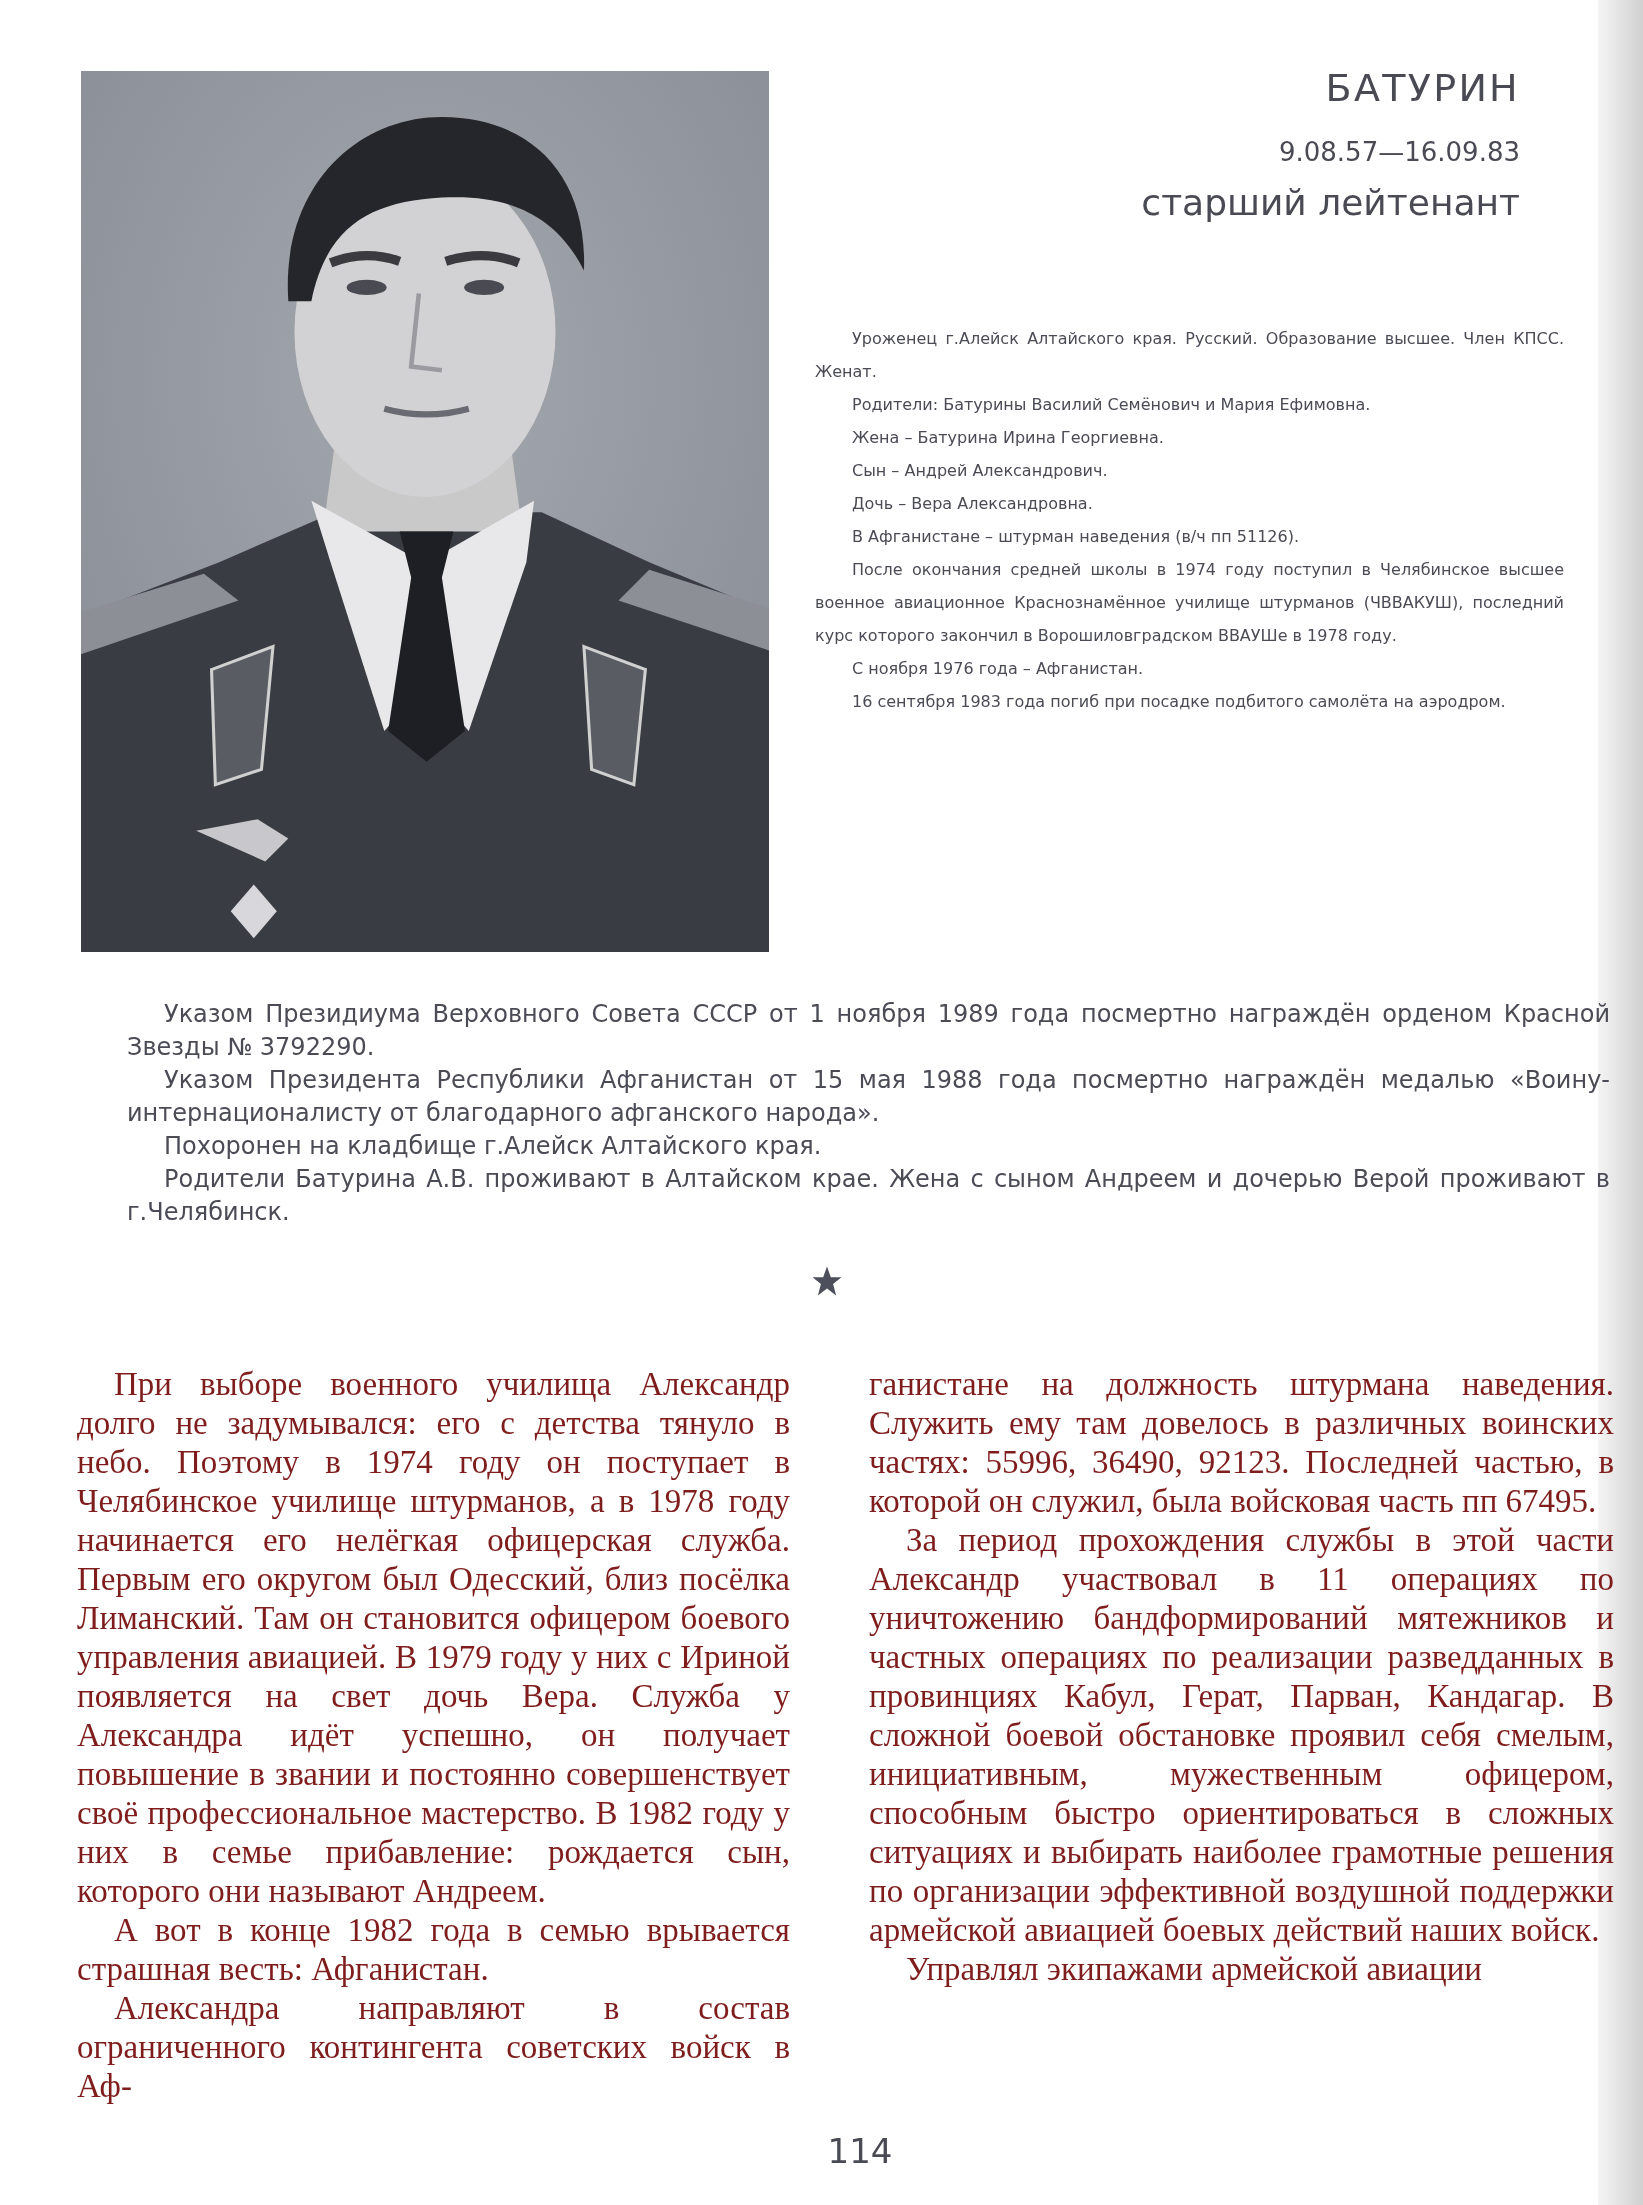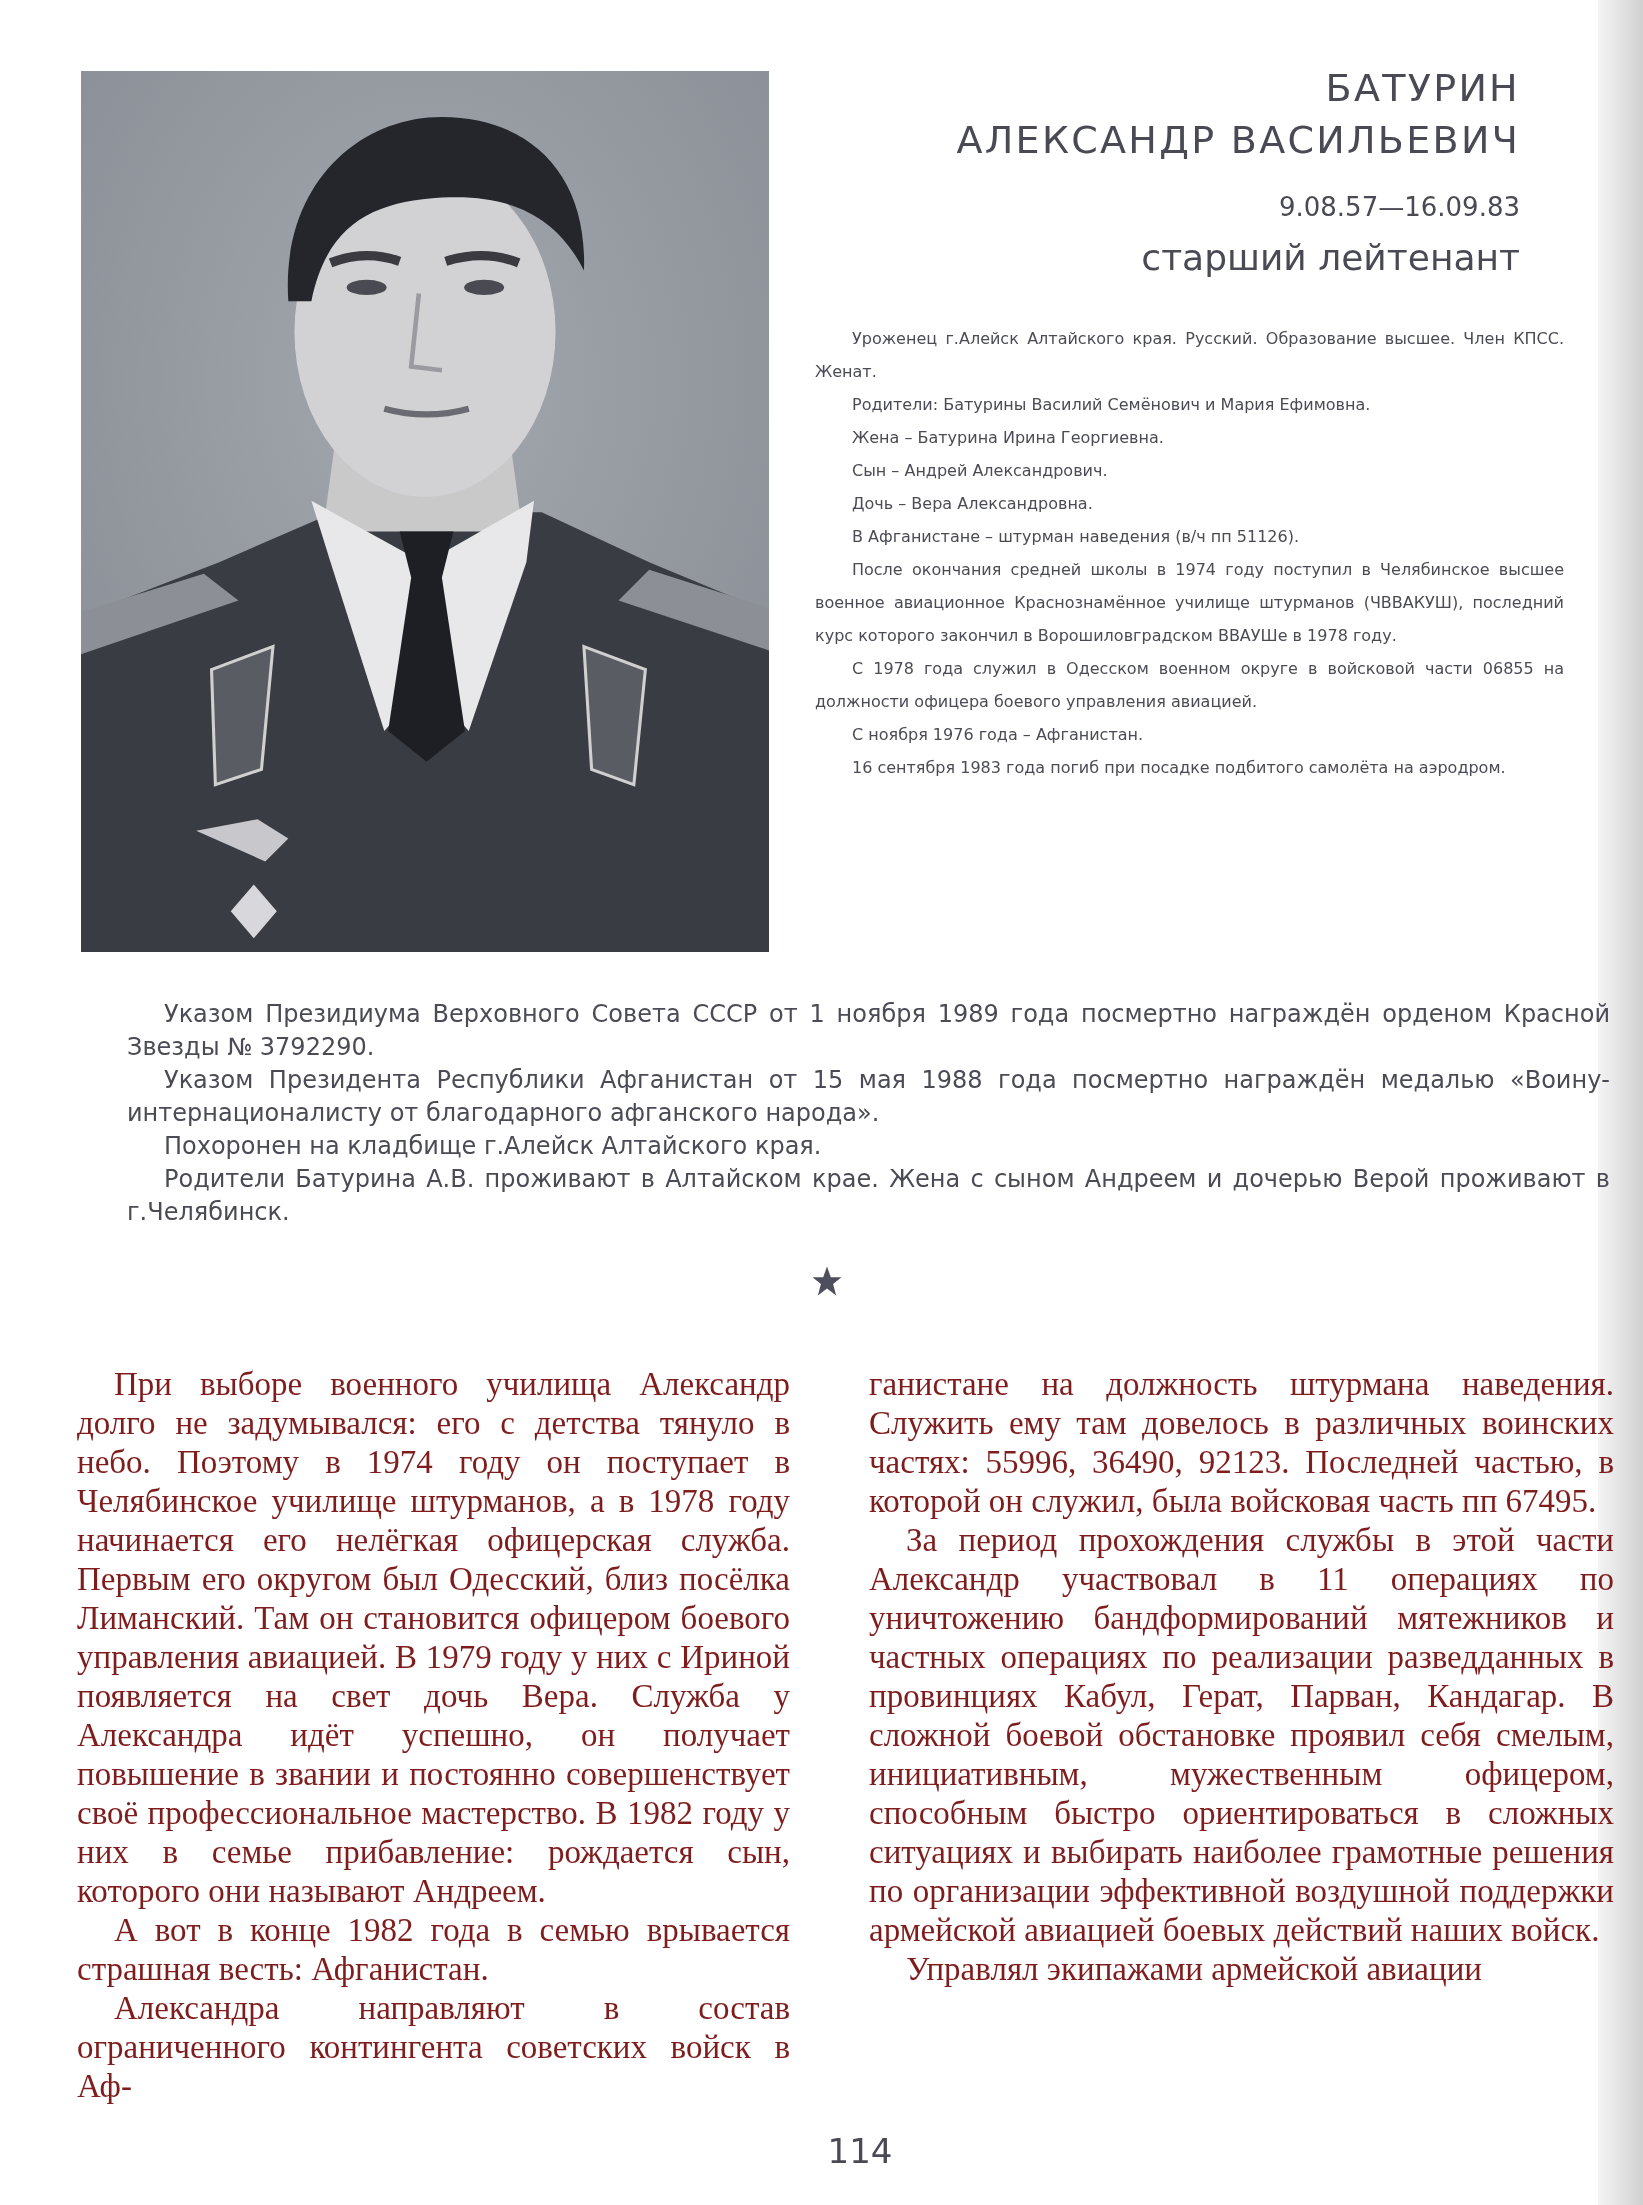--- a/index.html
+++ b/index.html
@@ -102,34 +102,32 @@
     <path d="M475 248 Q525 232 570 250" stroke="#3a3a40" stroke-width="12" fill="none"></path>
     <ellipse cx="372" cy="282" rx="26" ry="10" fill="#4a4a52"></ellipse>
     <ellipse cx="525" cy="282" rx="26" ry="10" fill="#4a4a52"></ellipse>
     <path d="M440 290 L430 385 L470 390" stroke="#9a9aa0" stroke-width="6" fill="none"></path>
     <path d="M395 440 Q450 455 505 440" stroke="#6a6a72" stroke-width="8" fill="none"></path>
   </svg>
 </div>
 
 <div class="header">
   <div class="surname">БАТУРИН</div>
-  <div class="fullname">АЛЕКСАНДР ВАСИЛЬЕВИЧ</div>
   <div class="dates">9.08.57—16.09.83</div>
   <div class="rank">старший лейтенант</div>
 </div>
 
 <div class="bio">
   <p>Уроженец г.Алейск Алтайского края. Русский. Образование высшее. Член КПСС. Женат.</p>
   <p>Родители: Батурины Василий Семёнович и Мария Ефимовна.</p>
   <p>Жена – Батурина Ирина Георгиевна.</p>
   <p>Сын – Андрей Александрович.</p>
   <p>Дочь – Вера Александровна.</p>
   <p>В Афганистане – штурман наведения (в/ч пп 51126).</p>
   <p>После окончания средней школы в 1974 году поступил в Челябинское высшее военное авиационное Краснознамённое училище штурманов (ЧВВАКУШ), последний курс которого закончил в Ворошиловградском ВВАУШе в 1978 году.</p>
-  <p>С 1978 года служил в Одесском военном округе в войсковой части 06855 на должности офицера боевого управления авиацией.</p>
   <p>С ноября 1976 года – Афганистан.</p>
   <p>16 сентября 1983 года погиб при посадке подбитого самолёта на аэродром.</p>
 </div>
 
 <div class="bio-wide">
   <p>Указом Президиума Верховного Совета СССР от 1 ноября 1989 года посмертно награждён орденом Красной Звезды № 3792290.</p>
   <p>Указом Президента Республики Афганистан от 15 мая 1988 года посмертно награждён медалью «Воину-интернационалисту от благодарного афганского народа».</p>
   <p>Похоронен на кладбище г.Алейск Алтайского края.</p>
   <p>Родители Батурина А.В. проживают в Алтайском крае. Жена с сыном Андреем и дочерью Верой проживают в г.Челябинск.</p>
 </div>

